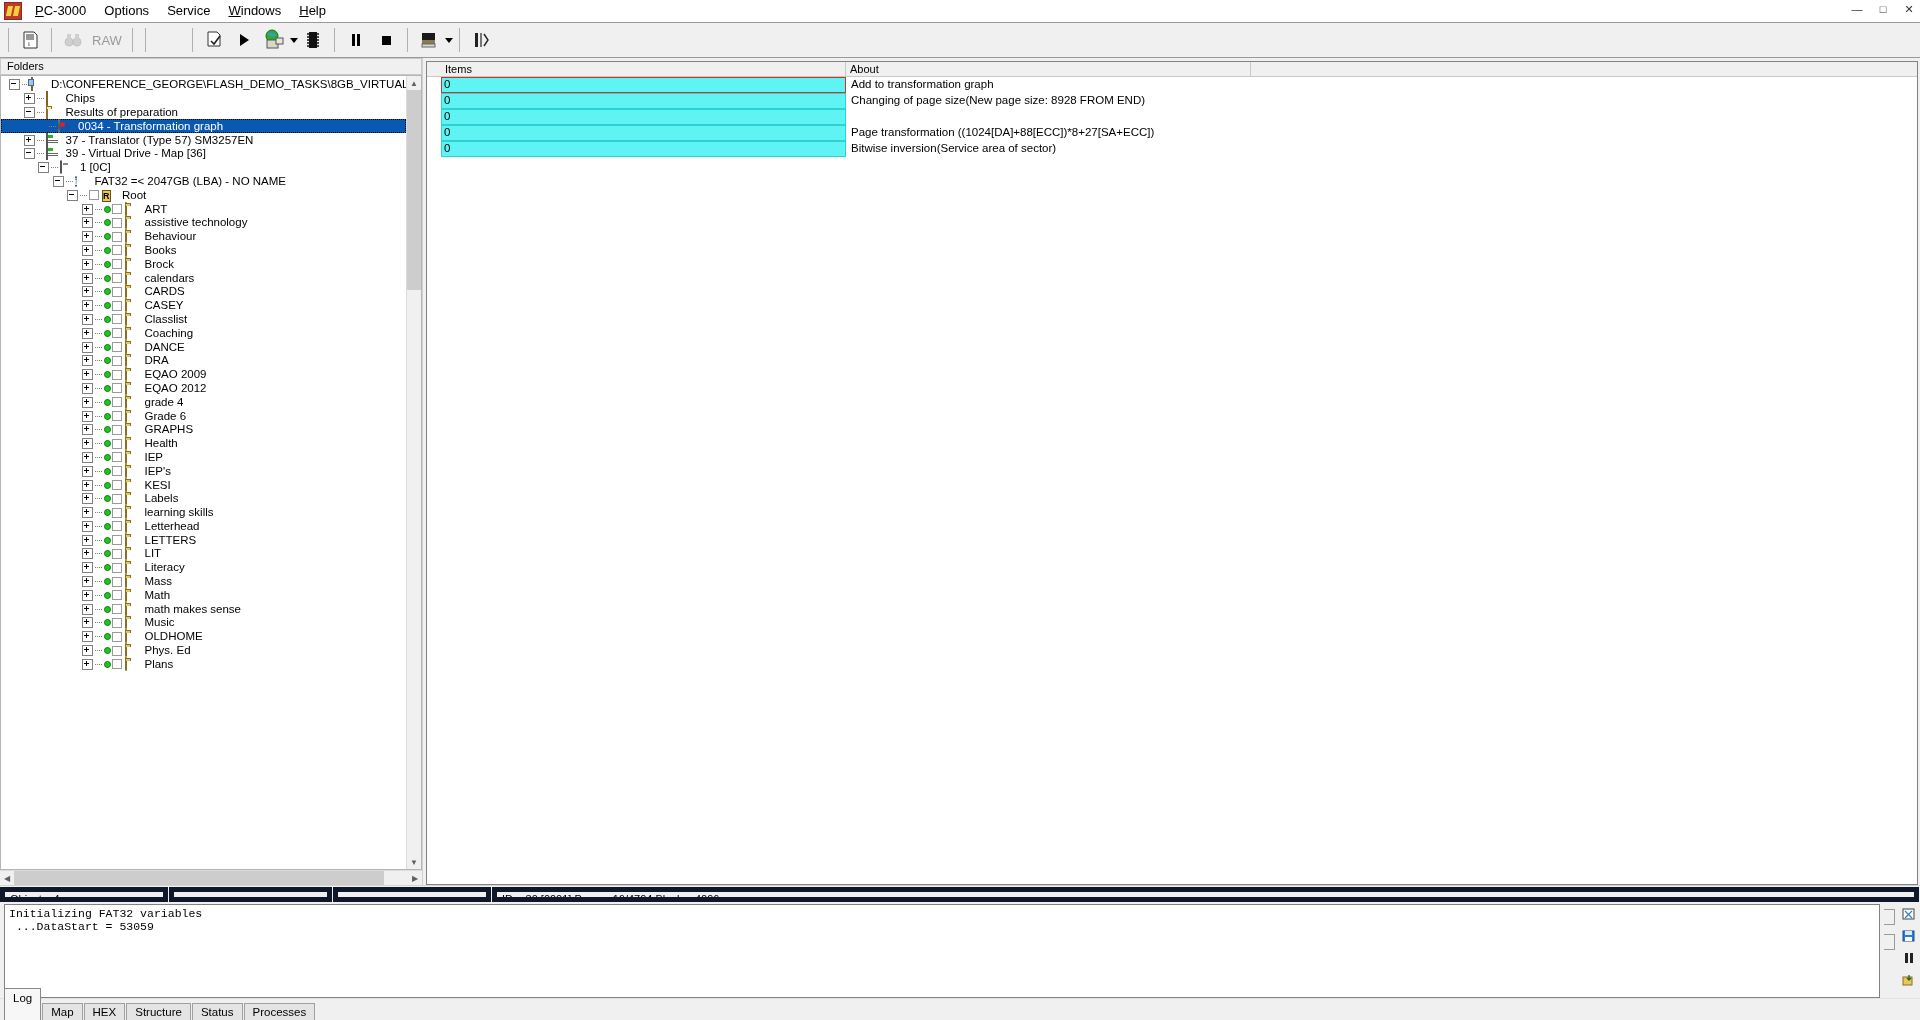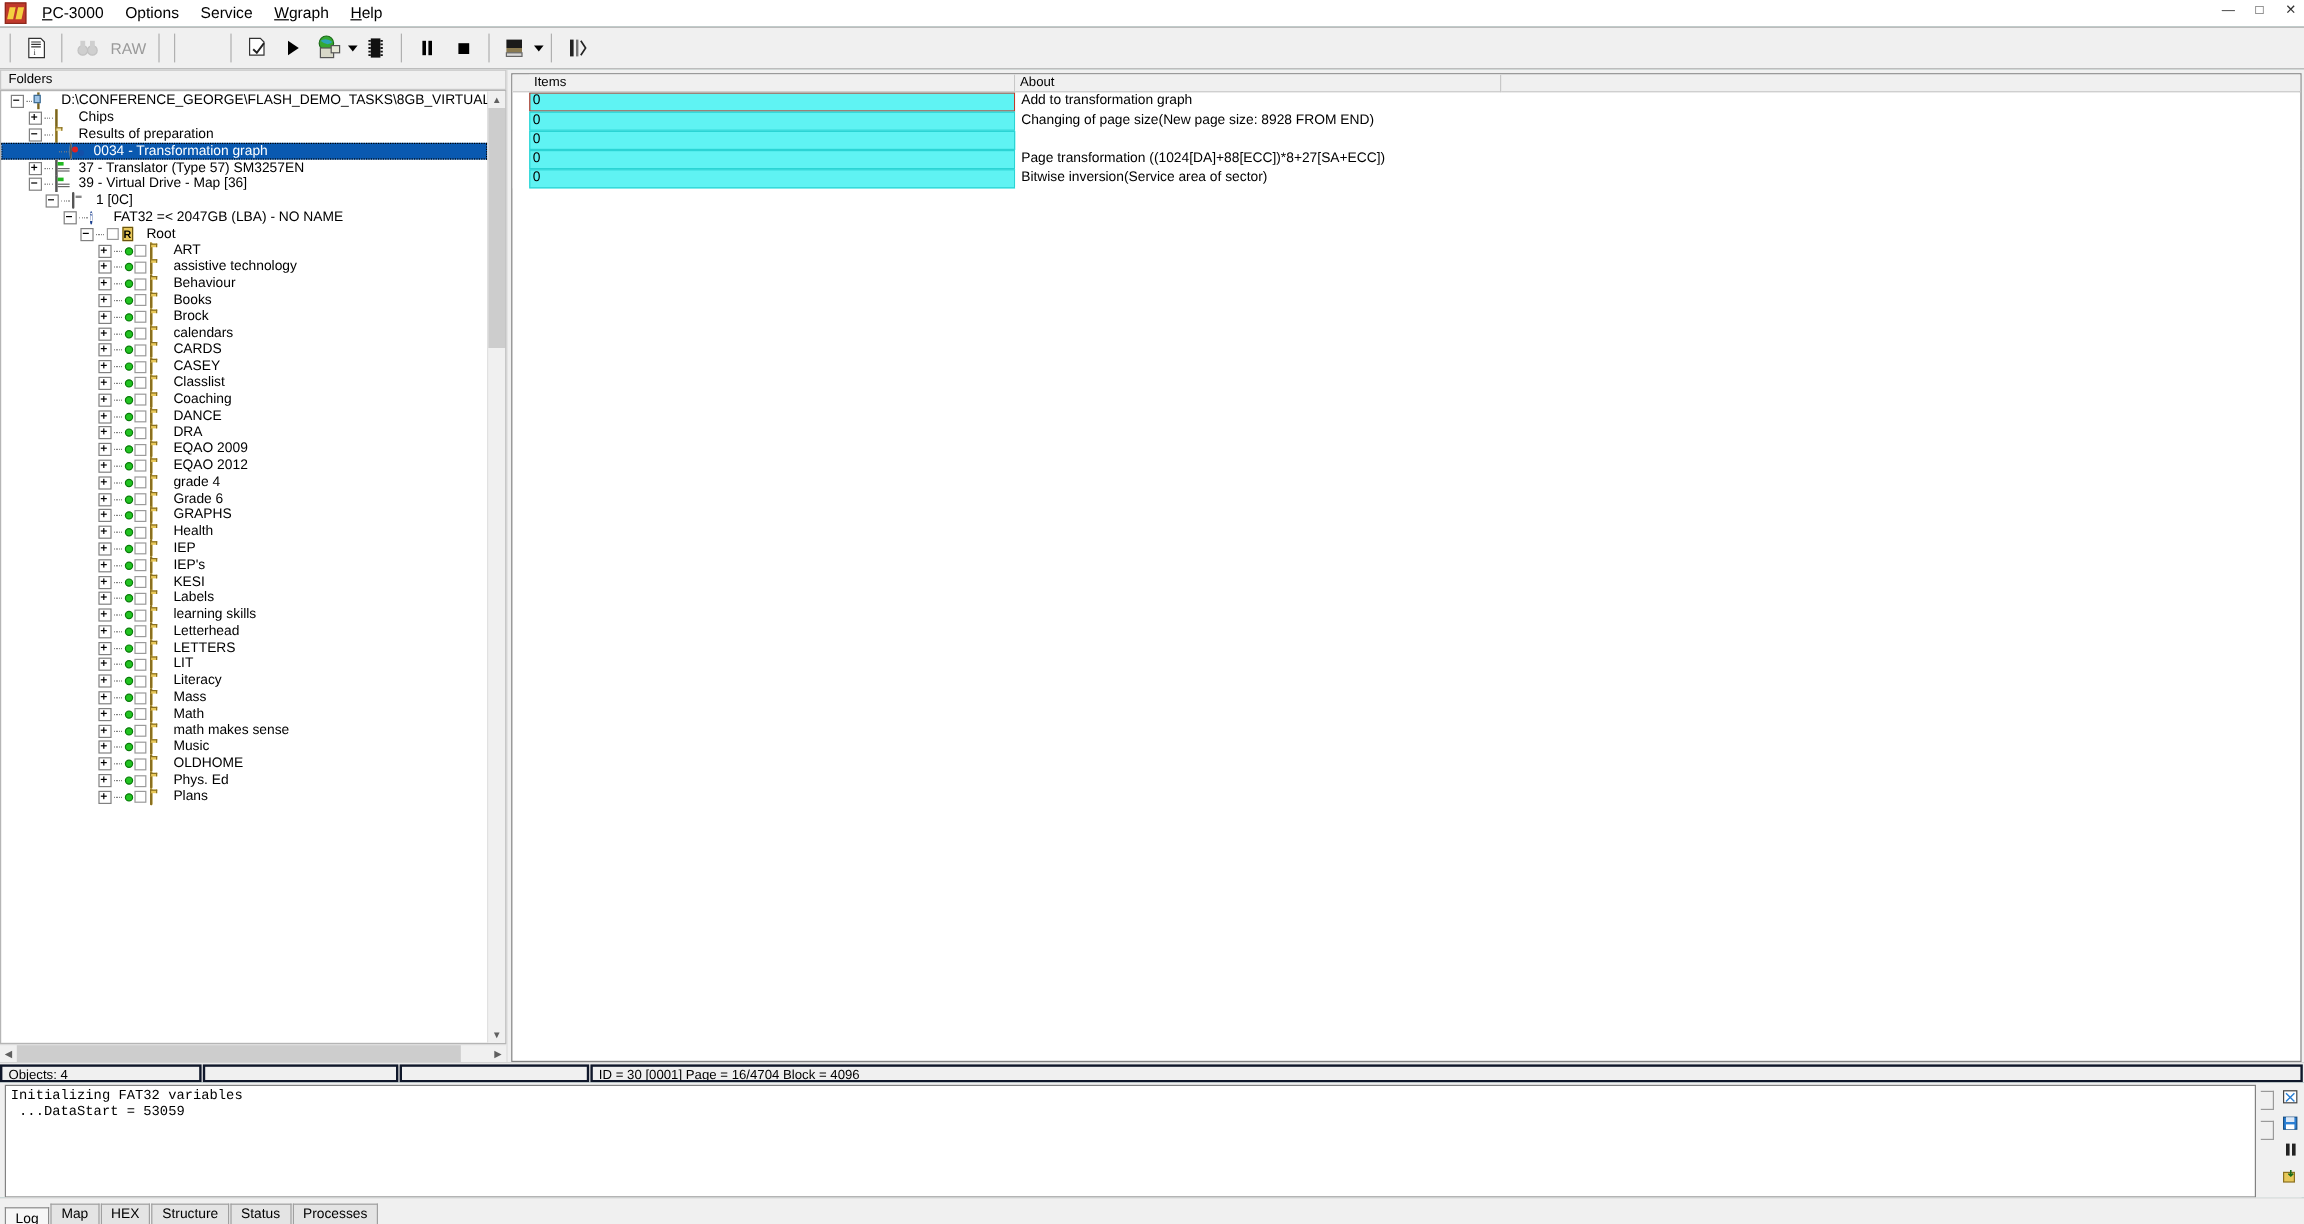--- a/index.html
+++ b/index.html
@@ -515,21 +515,21 @@
     height: 17px;
     display: flex;
     align-items: stretch;
     background: #f0f0f0;
     flex: 0 0 auto;
     border-top: 1px solid #d4d4d4;
     padding-top: 1px;
     box-sizing: border-box;
   }
   .sb-cell {
-    border: 2px solid #0f172a;
+    border: 5px solid #0f172a;
     font-size: 11px;
     line-height: 14px;
     padding-left: 5px;
     box-sizing: border-box;
     margin-right: 1px;
     background: #f0f0f0;
     overflow: hidden;
     white-space: nowrap;
     cursor: default;
   }
@@ -604,40 +604,40 @@
     border: 1px solid #a0a0a0;
     border-bottom: none;
     background: #e4e4e4;
     margin-right: 1px;
     cursor: default;
     color: #000;
     box-sizing: border-box;
   }
   .tab.active {
     background: #f7f7f7;
-    height: 14px;
+    height: 32px;
     line-height: 18px;
     border-color: #8a8a8a;
   }
 
   
   svg { display: block; }
 </style>
 </head>
 <body>
 
 <div class="app">
 
   <div class="titlebar">
     <div class="app-icon"></div>
     <div class="menu">
       <div class="menu-item"><u>P</u><span>C-3000</span></div>
       <div class="menu-item"><span>Options</span></div>
       <div class="menu-item"><span>Service</span></div>
-      <div class="menu-item"><u>W</u><span>graph</span></div>
+      <div class="menu-item"><u>W</u><span>indows</span></div>
       <div class="menu-item"><u>H</u><span>elp</span></div>
     </div>
     <div class="win-buttons">
       <div class="win-btn">—</div>
       <div class="win-btn">□</div>
       <div class="win-btn">✕</div>
     </div>
   </div>
 
   <div class="toolbar">

